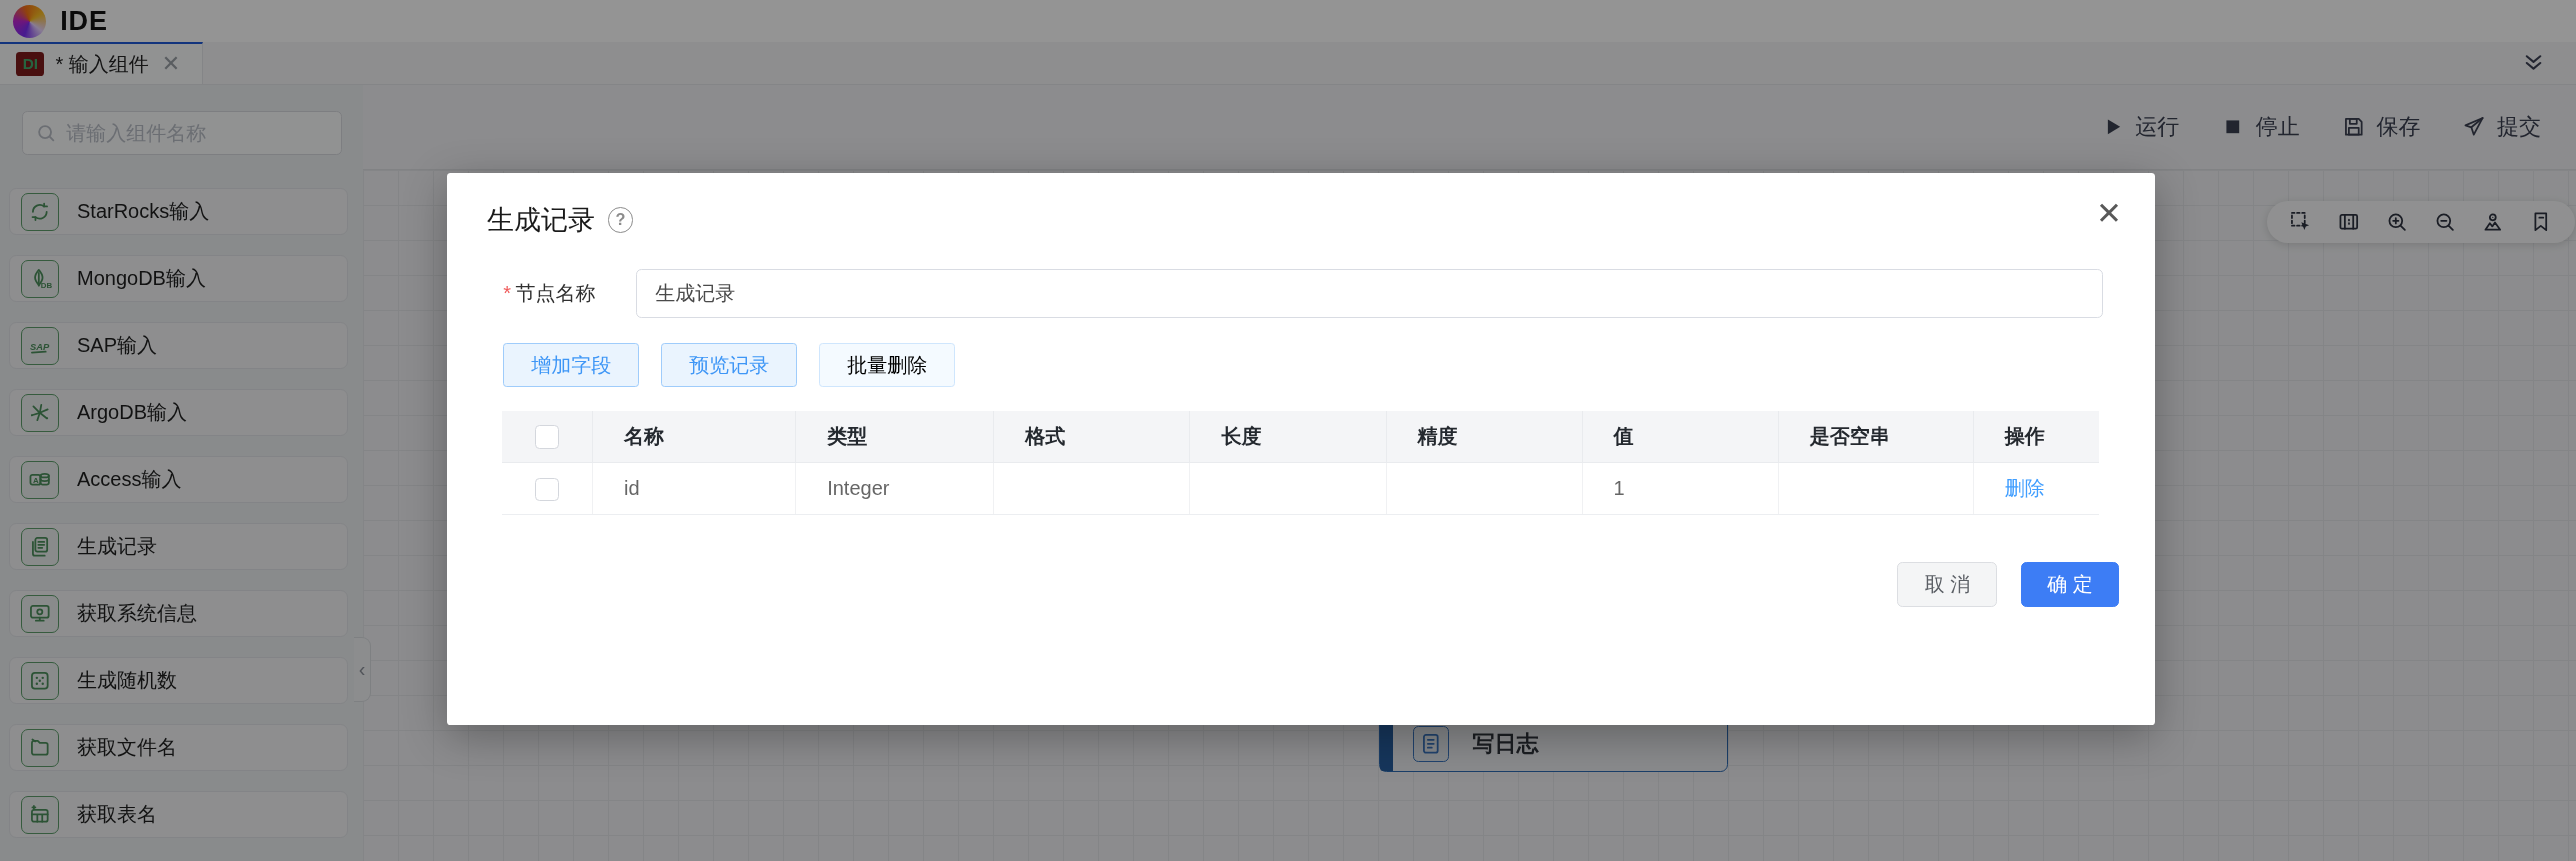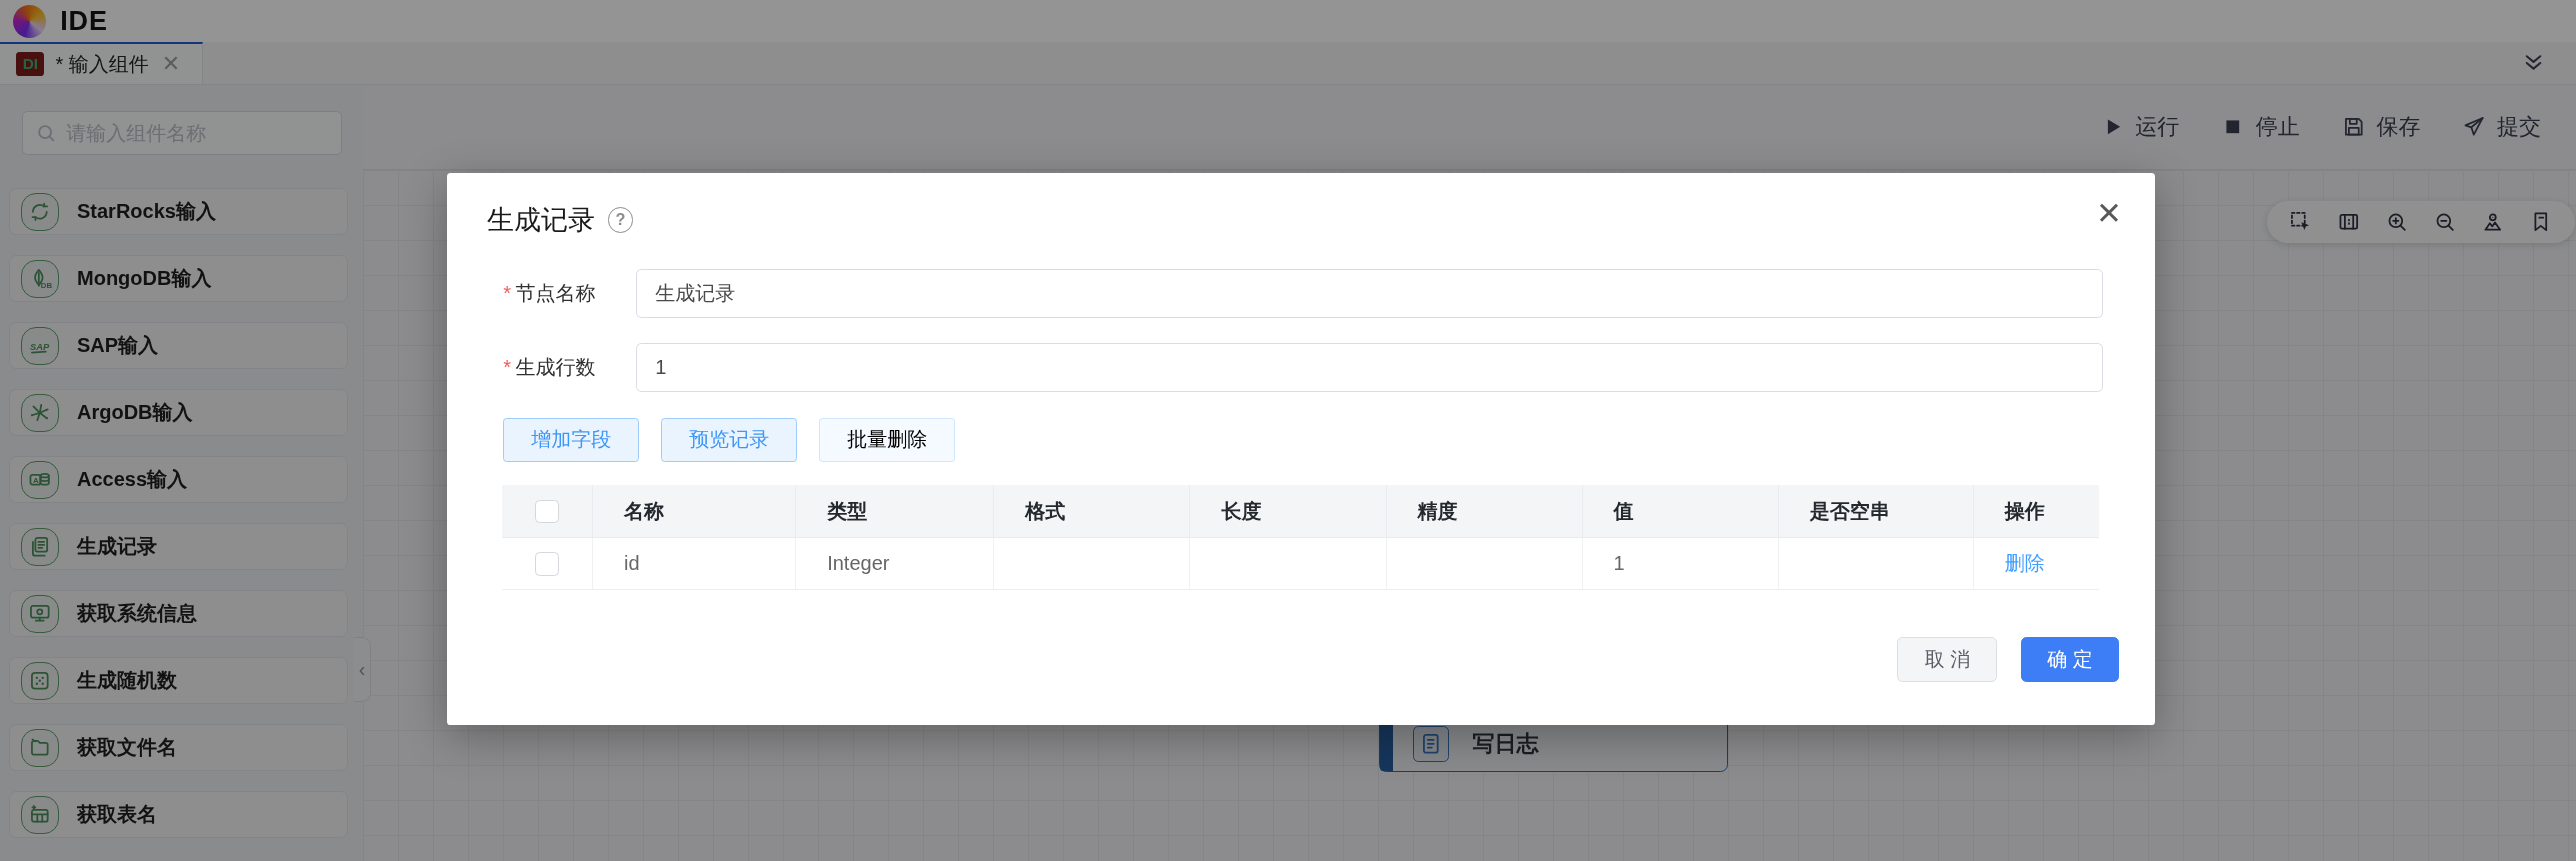--- a/index.html
+++ b/index.html
@@ -28,23 +28,23 @@
   .sidebar { width:363px; background:#edeff2; padding-top:26px; flex-shrink:0; }
   .search { width:320px; height:44px; margin:0 auto; background:#fafbfc; border:0.9px solid #d7dade; border-radius:5.4px;
             display:flex; align-items:center; gap:9px; padding:0 12.7px; color:#b9bec6; }
   .search svg { flex-shrink:0; }
   .search input { border:none; background:transparent; outline:none; font-size:20px; width:100%; color:#333;
                   font-family:"Liberation Sans","DejaVu Sans",sans-serif; }
   .search input::placeholder { color:#b9bec6; }
   .items { margin-top:33px; padding:0 15.4px 0 9px; display:flex; flex-direction:column; gap:20px; }
   .item { height:47px; background:#f4f5f7; border:0.9px solid #e2e4e8; border-radius:7.3px;
           display:flex; align-items:center; cursor:grab; }
-  .item-icon { width:38px; height:38px; margin-left:11px; border:1.8px solid #5d9e6b; border-radius:15px;
+  .item-icon { width:38px; height:38px; margin-left:11px; border:1.8px solid #5d9e6b; border-radius:7px;
                color:#4c8f5c; background:rgba(93,158,107,.05); display:flex; align-items:center; justify-content:center; }
-  .item-label { margin-left:18px; font-size:20px; font-weight:700; color:#1f1f1f; }
+  .item-label { margin-left:18px; font-size:20px; font-weight:400; color:#1f1f1f; }
 
   .main { flex:1; display:flex; flex-direction:column; }
   .actionbar { height:84px; background:#f1f2f4; display:flex; align-items:center; justify-content:flex-end;
                gap:42px; padding-right:35px; }
   .action { display:flex; align-items:center; gap:11px; border:none; background:transparent; cursor:pointer;
             color:#3c4052; font-size:22px; font-weight:500; font-family:inherit; }
   .canvas { flex:1; position:relative; border-top:0.9px solid #dee0e4;
             background:
               linear-gradient(#e3e5e9 0.9px, transparent 0.9px),
               linear-gradient(90deg,#e3e5e9 0.9px, transparent 0.9px), #f1f2f4;
@@ -349,24 +349,20 @@
     <div class="modal-head">
       <span class="modal-title">生成记录</span>
       <span class="help">?</span>
     </div>
     <span class="modal-close">✕</span>
 
     <div id="modal-fields">
         <div class="frow">
      <span class="flabel"><span class="req">*</span>节点名称</span>
      <input class="finput" value="生成记录" style="">
-   </div>
-        <div class="frow">
-     <span class="flabel"><span class="req">*</span>生成行数</span>
-     <input class="finput" value="1" style="">
    </div>
       </div>
     <div class="btnrow" id="modal-btnrow">
         <button class="pbtn">增加字段</button>
         <button class="pbtn">预览记录</button>
         <button class="pbtn disabled" disabled="">批量删除</button>
       </div>
 
     <table class="ftable" id="field-table">
         <colgroup>

